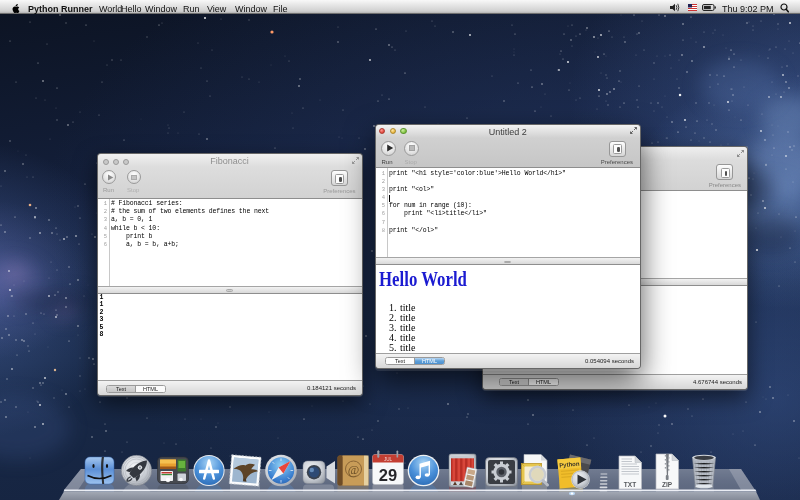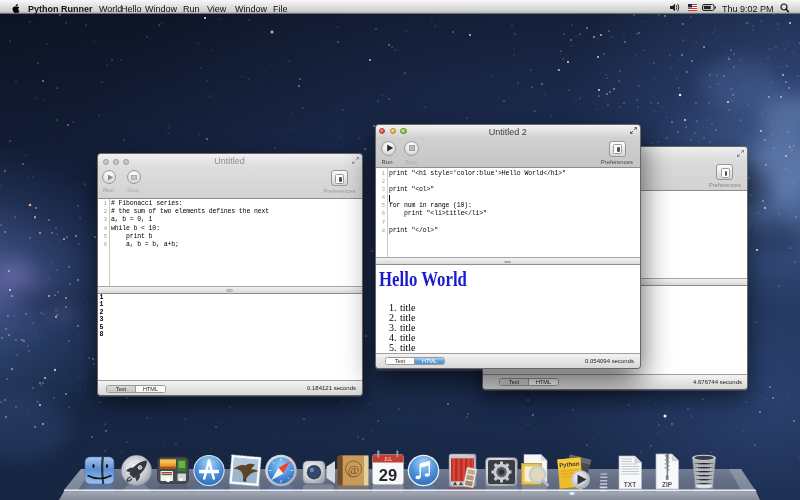--- a/index.html
+++ b/index.html
@@ -864,21 +864,21 @@
       </div>
     <div class="secs" style="right:5px; top:4px">4.676744 seconds</div>
   </div>
 </div>
 
 <div class="win" style="left:96.5px; top:152.5px; width:266px; height:243px; z-index:10">
   <div class="titlebar" style="background:linear-gradient(#f0f0f0,#dddddd)"></div>
   <div style="position:absolute; left:5.4px; top:5.5px; width:6px; height:6px; border-radius:50%; background:#c9c9c9; border:0.5px solid #9b9b9b"></div>
   <div style="position:absolute; left:15.4px; top:5.5px; width:6px; height:6px; border-radius:50%; background:#c9c9c9; border:0.5px solid #9b9b9b"></div>
   <div style="position:absolute; left:25.4px; top:5.5px; width:6px; height:6px; border-radius:50%; background:#c9c9c9; border:0.5px solid #9b9b9b"></div>
-  <div class="ttl" style="color:#8f8f8f">Untitled</div>
+  <div class="ttl" style="color:#8f8f8f">Fibonacci</div>
   <svg class="rszico" style="right:3px; top:3px" viewBox="0 0 7 7">
     <path d="M4 3 L6.5 0.5 M6.5 0.5 L6.5 2.5 M6.5 0.5 L4.5 0.5 M3 4 L0.5 6.5 M0.5 6.5 L0.5 4.5 M0.5 6.5 L2.5 6.5" stroke="#888" stroke-width="0.8" fill="none"></path>
   </svg>
   <div class="toolbar" style="top:13px; height:31px; background:linear-gradient(#ddd,#d2d2d2)"></div>
   <div class="circbtn" style="left:4.5px; top:16.5px"></div>
   <svg style="position:absolute; left:9px; top:20px" width="7" height="7" viewBox="0 0 7 7">
       <path d="M1 0.5 L6.3 3.5 L1 6.5 Z" fill="#8a8a8a"></path>
     </svg>
   <div class="tlbl" style="left:5.5px; top:33.5px; color:#9a9a9a">Run</div>
   <div class="circbtn" style="left:29px; top:16.5px"></div>

